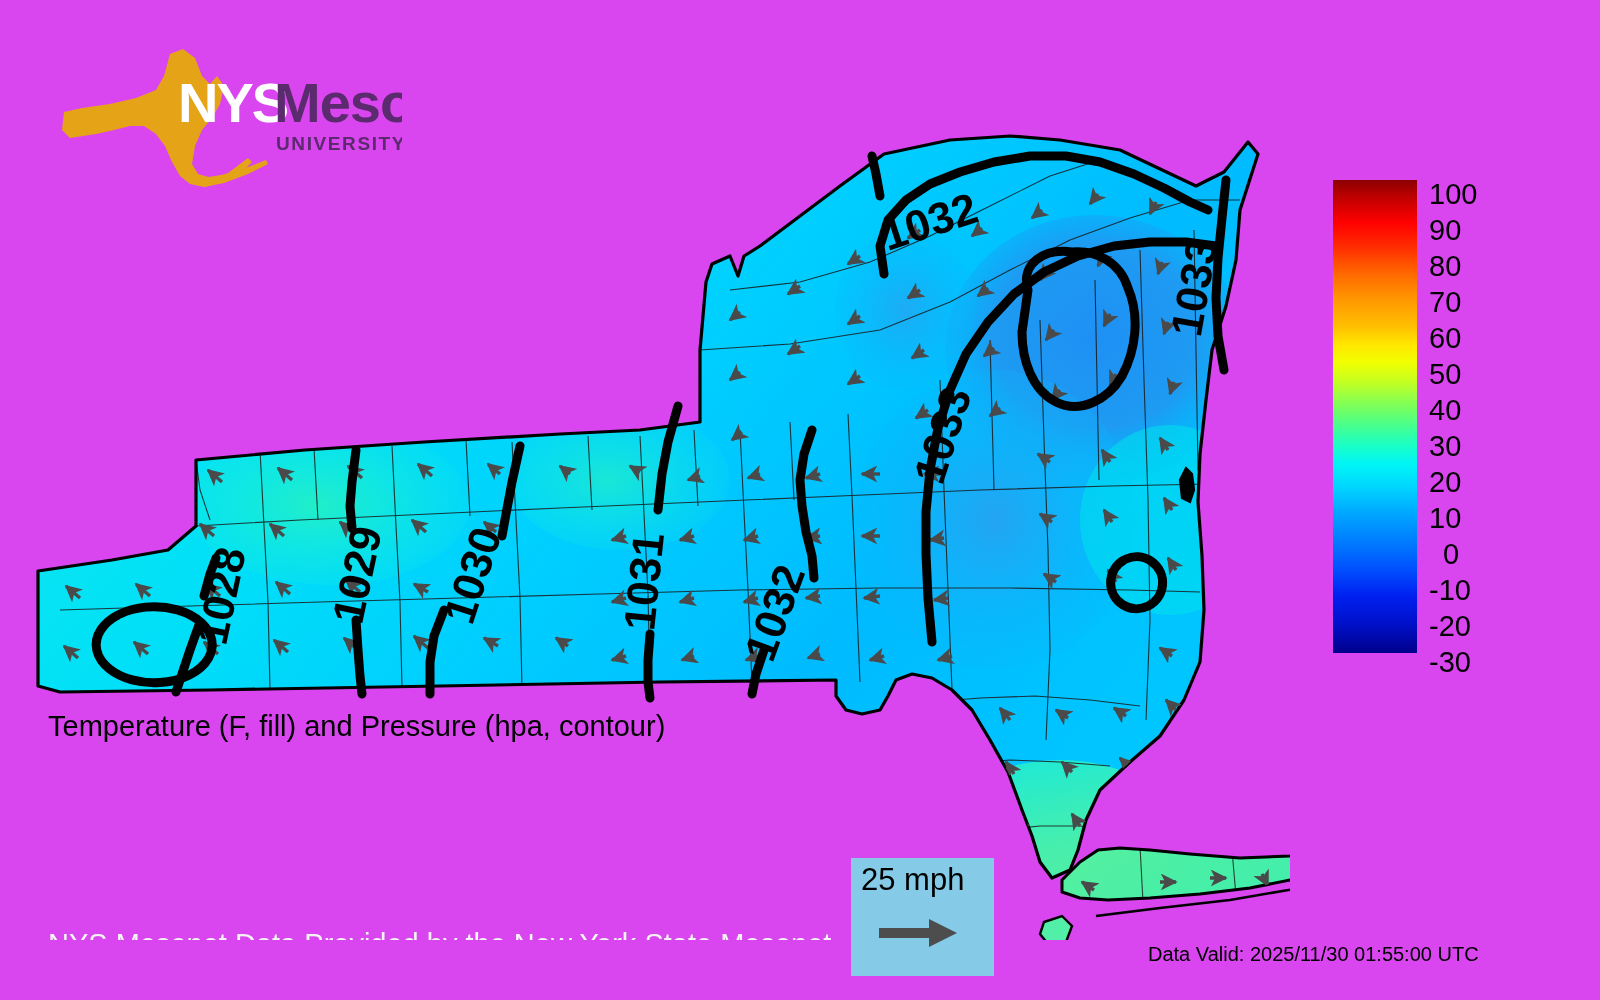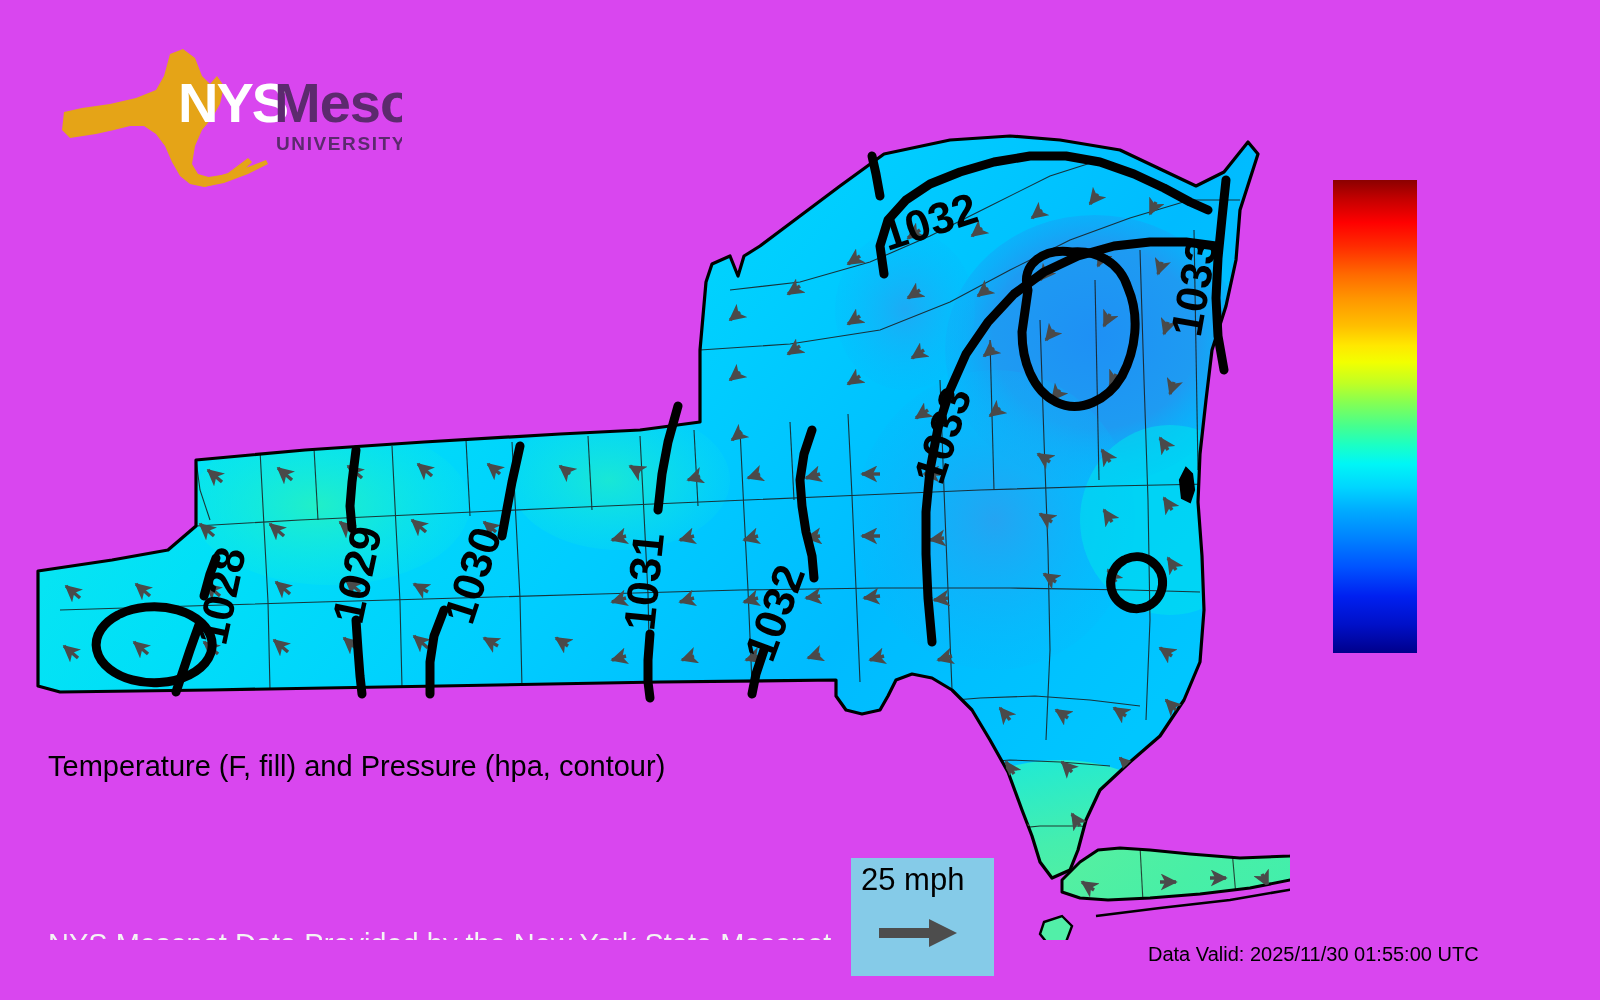--- a/index.html
+++ b/index.html
@@ -27,21 +27,21 @@
           #1bffc4 56%, #00f6f6 60%, #00d5ff 65%,
           #00aaff 70%, #0080ff 76%, #0052ff 82%,
           #0020f0 88%, #0010c8 94%, #00008b 100%);}
   .cbar-ticks{position:absolute;left:96px;top:-20px;width:150px;height:500px;}
   .cbar-tick{position:absolute;left:0;font-size:29px;line-height:29px;
              color:#000;letter-spacing:0px;white-space:nowrap;}
 
   
   #captions{position:absolute;left:48px;top:712px;width:780px;}
   .caption-line{font-size:29px;line-height:29px;color:#000;margin-bottom:30px;
-                white-space:nowrap;margin-top:40px;}
+                white-space:nowrap;}
   #caption-cut{position:absolute;left:48px;top:930px;width:820px;height:10px;
                overflow:hidden;}
   #caption-cut .caption-line{color:#f4f4f4;margin:0;}
 
   
   #wind-key{position:absolute;left:851px;top:858px;width:143px;height:118px;
             background:#85cbe8;}
   #wind-key-label{position:absolute;left:10px;top:4px;font-size:31px;
                   line-height:36px;color:#000;}
   #wind-key-arrow{position:absolute;left:28px;top:58px;width:80px;height:34px;}
@@ -382,20 +382,36 @@
       <text transform="translate(789,568) rotate(-70)">1032</text>
       <text transform="translate(934,186) rotate(-18)">1032</text>
       <text transform="translate(957,390) rotate(-72)">1033</text>
       <text transform="translate(1209,240) rotate(-80)">1033</text>
     </g>
   </svg>
   </div>
 
   <div id="colorbar-block">
     <div id="cbar"></div>
+    <div class="cbar-ticks">
+      <span class="cbar-tick" style="top:20px">100</span>
+      <span class="cbar-tick" style="top:56px">90</span>
+      <span class="cbar-tick" style="top:92px">80</span>
+      <span class="cbar-tick" style="top:128px">70</span>
+      <span class="cbar-tick" style="top:164px">60</span>
+      <span class="cbar-tick" style="top:200px">50</span>
+      <span class="cbar-tick" style="top:236px">40</span>
+      <span class="cbar-tick" style="top:272px">30</span>
+      <span class="cbar-tick" style="top:308px">20</span>
+      <span class="cbar-tick" style="top:344px">10</span>
+      <span class="cbar-tick" style="top:380px;left:14px">0</span>
+      <span class="cbar-tick" style="top:416px">-10</span>
+      <span class="cbar-tick" style="top:452px">-20</span>
+      <span class="cbar-tick" style="top:488px">-30</span>
+    </div>
   </div>
 
   <div id="captions">
     <div class="caption-line">Temperature (F, fill) and Pressure (hpa, contour)</div>
   </div>
   <div id="caption-cut">
     <div class="caption-line">NYS Mesonet Data Provided by the New York State Mesonet</div>
   </div>
 
   <div id="wind-key">

